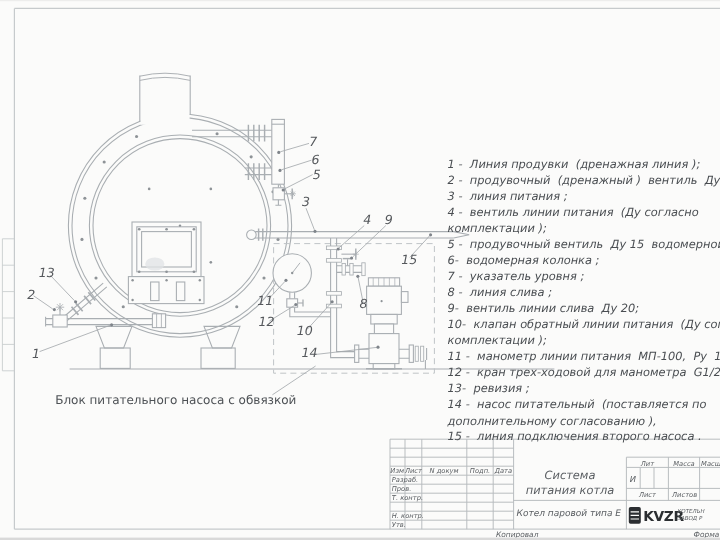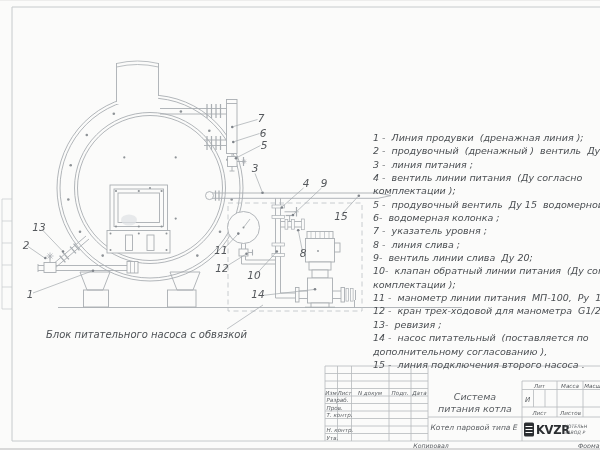--- a/index.html
+++ b/index.html
@@ -7,21 +7,21 @@
     position:relative;width:600px;height:450px;margin:0 auto;
     background:#fbfbfa;overflow:hidden;
     font-family:"DejaVu Sans",sans-serif;color:#4d5155;
   }
   .sheet svg{position:absolute;left:0;top:0;}
   svg text{font-family:"DejaVu Sans",sans-serif;font-style:italic;fill:#55585c;}
   svg text.tb{fill:#5a5e62;}
   svg text.logo-main{font-style:normal;font-weight:bold;fill:#2b2e31;letter-spacing:-0.3px;}
   .caption{
     position:absolute;left:46px;top:329px;width:230px;
-    font-style:italic;font-size:10px;color:#4d5155;white-space:pre;
+    font-size:10px;color:#4d5155;white-space:pre;
   }
   .legend{
     position:absolute;left:373px;top:131px;width:230px;
     font-style:italic;font-size:9.5px;line-height:13.35px;color:#4a4e52;
   }
   .legend .lg{white-space:pre;height:13.35px;overflow:visible;}
   .edge-bottom{position:absolute;left:0;top:448px;width:600px;height:2px;background:#d9d9d9;}
   .edge-top{position:absolute;left:0;top:0;width:600px;height:1px;background:#ededec;}
 </style>
 </head>

